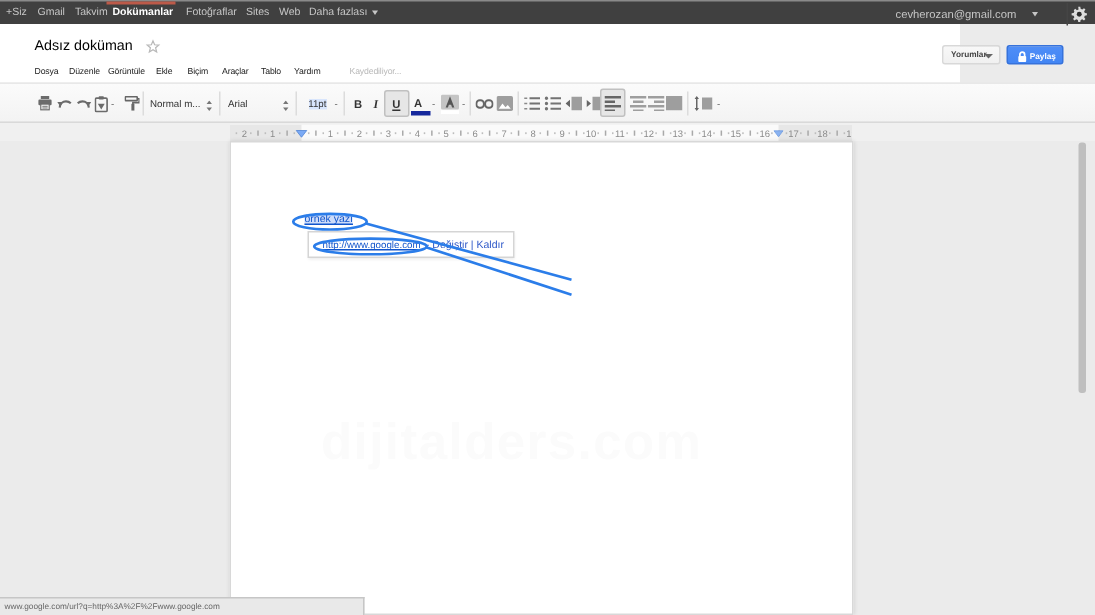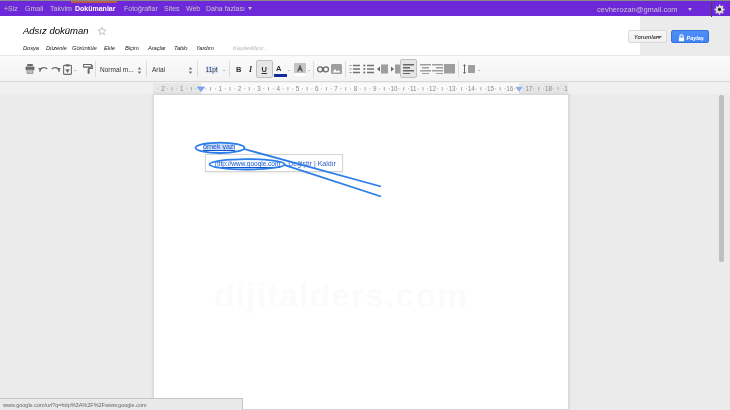--- a/index.html
+++ b/index.html
@@ -1,26 +1,26 @@
 <!DOCTYPE html>
 <html><head>
 <meta charset="utf-8">
 <style>
 * { margin:0; padding:0; box-sizing:border-box; }
 html,body { width:730px; height:410px; overflow:hidden; }
 body { font-family:"Liberation Sans", sans-serif; position:relative; background:#ebebeb; }
 .abs { position:absolute; }
 
-#topbar { position:absolute; left:0; top:0; width:730px; height:16px; background:#6d28d9; border-top:1px solid #8a8a8a; }
+#topbar { position:absolute; left:0; top:0; width:730px; height:16px; background:#404040; border-top:1px solid #8a8a8a; }
 #topbar .item { position:absolute; top:4px; font-size:7px; color:#c6c6c6; white-space:nowrap; }
 #topbar .active { color:#fff; font-weight:bold; }
 #redbar { position:absolute; left:71px; top:0; width:46px; height:2px; background:#bd5a49; }
 #gearsep { position:absolute; left:711px; top:1px; width:1px; height:15px; background:#454545; }
 
-#header { position:absolute; left:0; top:16px; width:640px; height:39px; background:#ffffff;font-style:italic; }
+#header { position:absolute; left:0; top:16px; width:640px; height:39px; background:#ffffff; }
 #title { position:absolute; left:23px; top:9px; font-size:9.5px; color:#000; }
 #menus span { position:absolute; top:29px; font-size:5.8px; color:#222; white-space:nowrap; letter-spacing:-0.1px; }
 
 .btn { position:absolute; top:14px; height:13px; border-radius:2px; font-size:5.5px; font-weight:bold; }
 #btn-comments { left:628px; width:39px; background:linear-gradient(#f8f8f8,#f0f0f0); border:1px solid #d8d8d8; color:#444; }
 #btn-share { left:671px; width:38px; background:linear-gradient(#4f8ef7,#4285f4); border:1px solid #3672db; color:#fff; }
 
 #toolbar { position:absolute; left:0; top:55px; width:730px; height:27px; background:linear-gradient(#fbfbfb,#f3f3f3); border-top:1px solid #e8e8e8; border-bottom:1px solid #d9d9d9; }
 #toolbar .sep { position:absolute; top:5px; width:1px; height:16px; background:#dcdcdc; }
 #toolbar .lbl { position:absolute; font-size:6.5px; color:#333; top:10px; }

